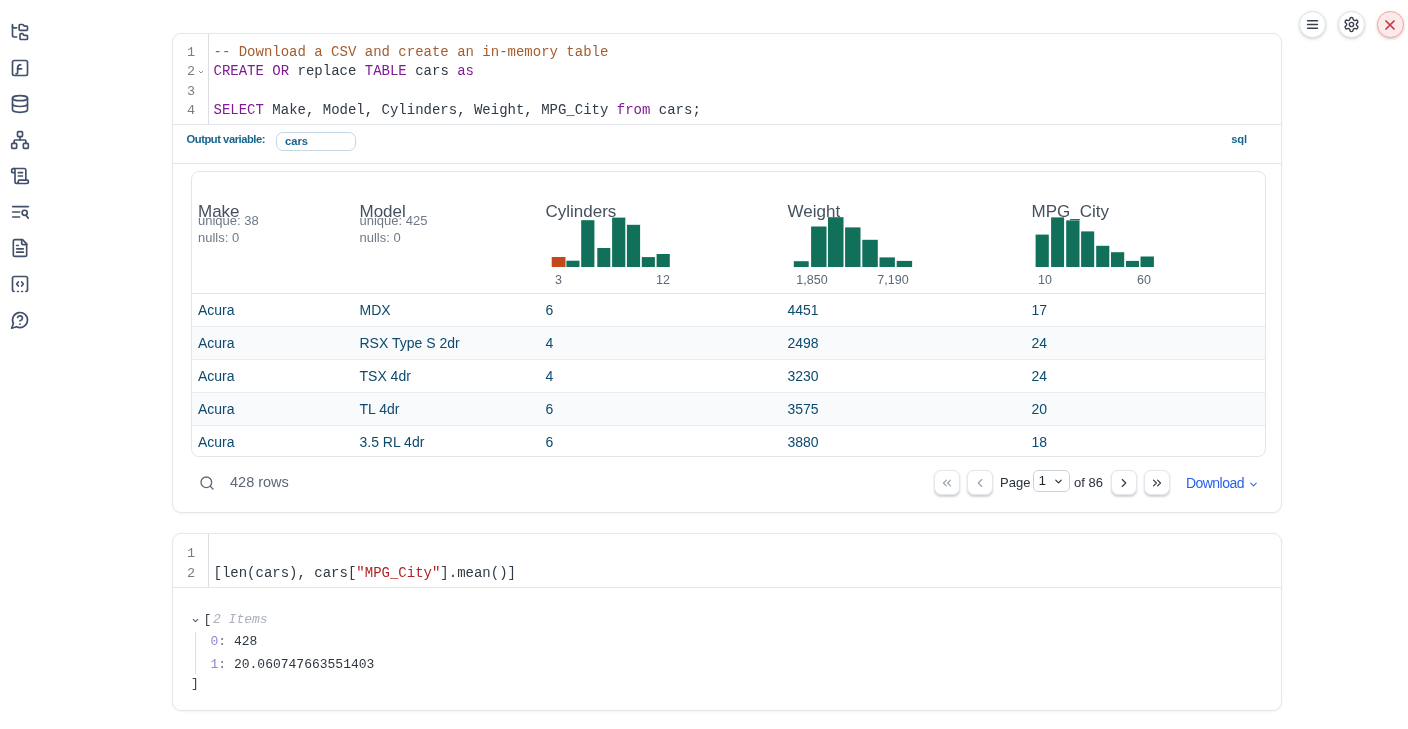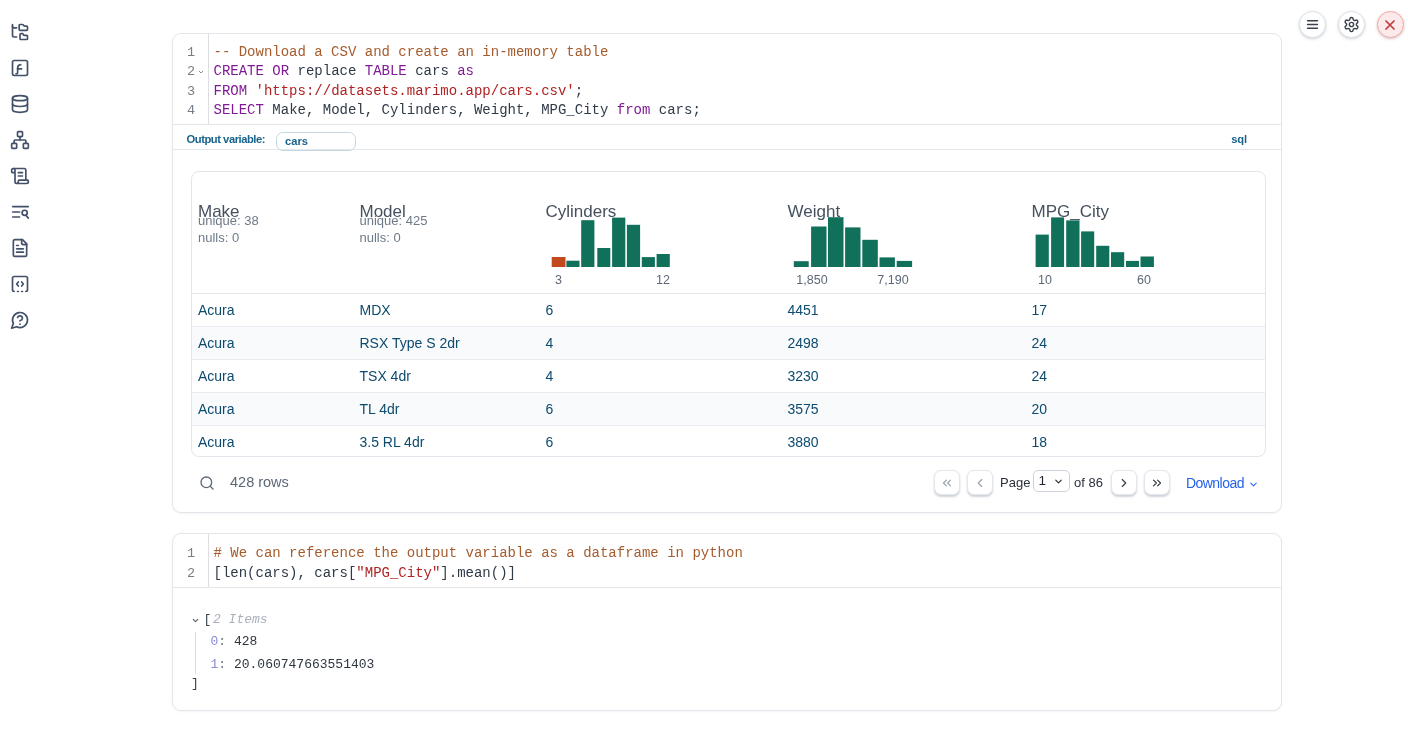--- a/index.html
+++ b/index.html
@@ -20,21 +20,21 @@
 .codearea { position:relative; font-family:"Liberation Mono", monospace; font-size:14px; line-height:19.5px; color:#2f3a47; }
 .cline { display:flex; }
 .gut { width:34.5px; flex:none; text-align:right; padding-right:12.5px; color:#757d87; font-size:13.5px; }
 .gutline { position:absolute; left:34.5px; top:0; bottom:0; width:1px; background:#dcdee2; }
 .ctext { padding-left:6px; white-space:pre; }
 .kw { color:#801a96; }
 .cm { color:#a55c2d; }
 .st { color:#b02222; }
 .sep { border-top:1px solid #e4e7ea; }
 
-.ovrow { position:relative; height:24px; }
+.ovrow { position:relative; height:38px; }
 .ovlabel { position:absolute; left:13.5px; top:8.5px; font-size:11.2px; font-weight:bold; color:#19648c; letter-spacing:-0.45px;}
 .ovinput { position:absolute; left:103px; top:7px; width:80px; height:19px; border:1px solid #c3d7e4; border-radius:7px;
   font-size:11.2px; font-weight:bold; color:#19648c; line-height:17px; padding-left:8px; }
 .sqltag { position:absolute; right:34px; top:8.5px; font-size:11.2px; letter-spacing:-0.15px; font-weight:bold; color:#19648c; }
 
 .tablebox { position:absolute; left:17.5px; top:137px; width:1075px; height:286px;
   border:1px solid #e2e6ec; border-radius:8px; overflow:hidden; }
 .thead { position:relative; height:122px; border-bottom:1px solid #e2e6ec; }
 .colname { position:absolute; top:30px; font-size:17px; color:#46515f; }
 .colstat { position:absolute; top:41px; font-size:13px; line-height:16.5px; color:#6e7a87; }
@@ -141,21 +141,20 @@
     <div class="cline">
         <div class="gut">1</div>
         <div class="ctext"><span class="cm">-- Download a CSV and create an in-memory table</span></div>
       </div>
     <div class="cline">
         <div class="gut">2</div>
         <div class="ctext"><span class="kw">CREATE</span> <span class="kw">OR</span> replace <span class="kw">TABLE</span> cars <span class="kw">as</span></div>
       </div>
     <div class="cline">
         <div class="gut">3</div>
-        <div class="ctext"><span class="kw">FROM</span> <span class="st">'https://datasets.marimo.app/cars.csv'</span>;</div>
       </div>
     <div class="cline">
         <div class="gut">4</div>
         <div class="ctext"><span class="kw">SELECT</span> Make, Model, Cylinders, Weight, MPG_City <span class="kw">from</span> cars;</div>
       </div>
     <svg class="abs" style="left:24px;top:34px;" width="8" height="8" viewBox="0 0 24 24" fill="none" stroke="#8a919b" stroke-width="3">
         <path d="m6 9 6 6 6-6"></path>
       </svg>
   </div>
   <div class="sep"></div>
@@ -284,21 +283,20 @@
         <path d="m6 9 6 6 6-6"></path>
       </svg>
   </div>
 </div>
 
 <div class="cell" style="top:533px; height:178px;">
   <div class="codearea" style="padding-top:10px; height:52.5px;">
       <div class="gutline"></div>
     <div class="cline">
         <div class="gut">1</div>
-        <div class="ctext"><span class="cm"># We can reference the output variable as a dataframe in python</span></div>
       </div>
     <div class="cline">
         <div class="gut">2</div>
         <div class="ctext">[len(cars), cars[<span class="st">"MPG_City"</span>].mean()]</div>
       </div>
   </div>
   <div class="sep"></div>
   <div class="tree">
     <svg class="abs" style="left:18px; top:28px;" width="9" height="9" viewBox="0 0 24 24" fill="none" stroke="#555d68" stroke-width="3" stroke-linecap="round" stroke-linejoin="round">
         <path d="m6 9 6 6 6-6"></path>

